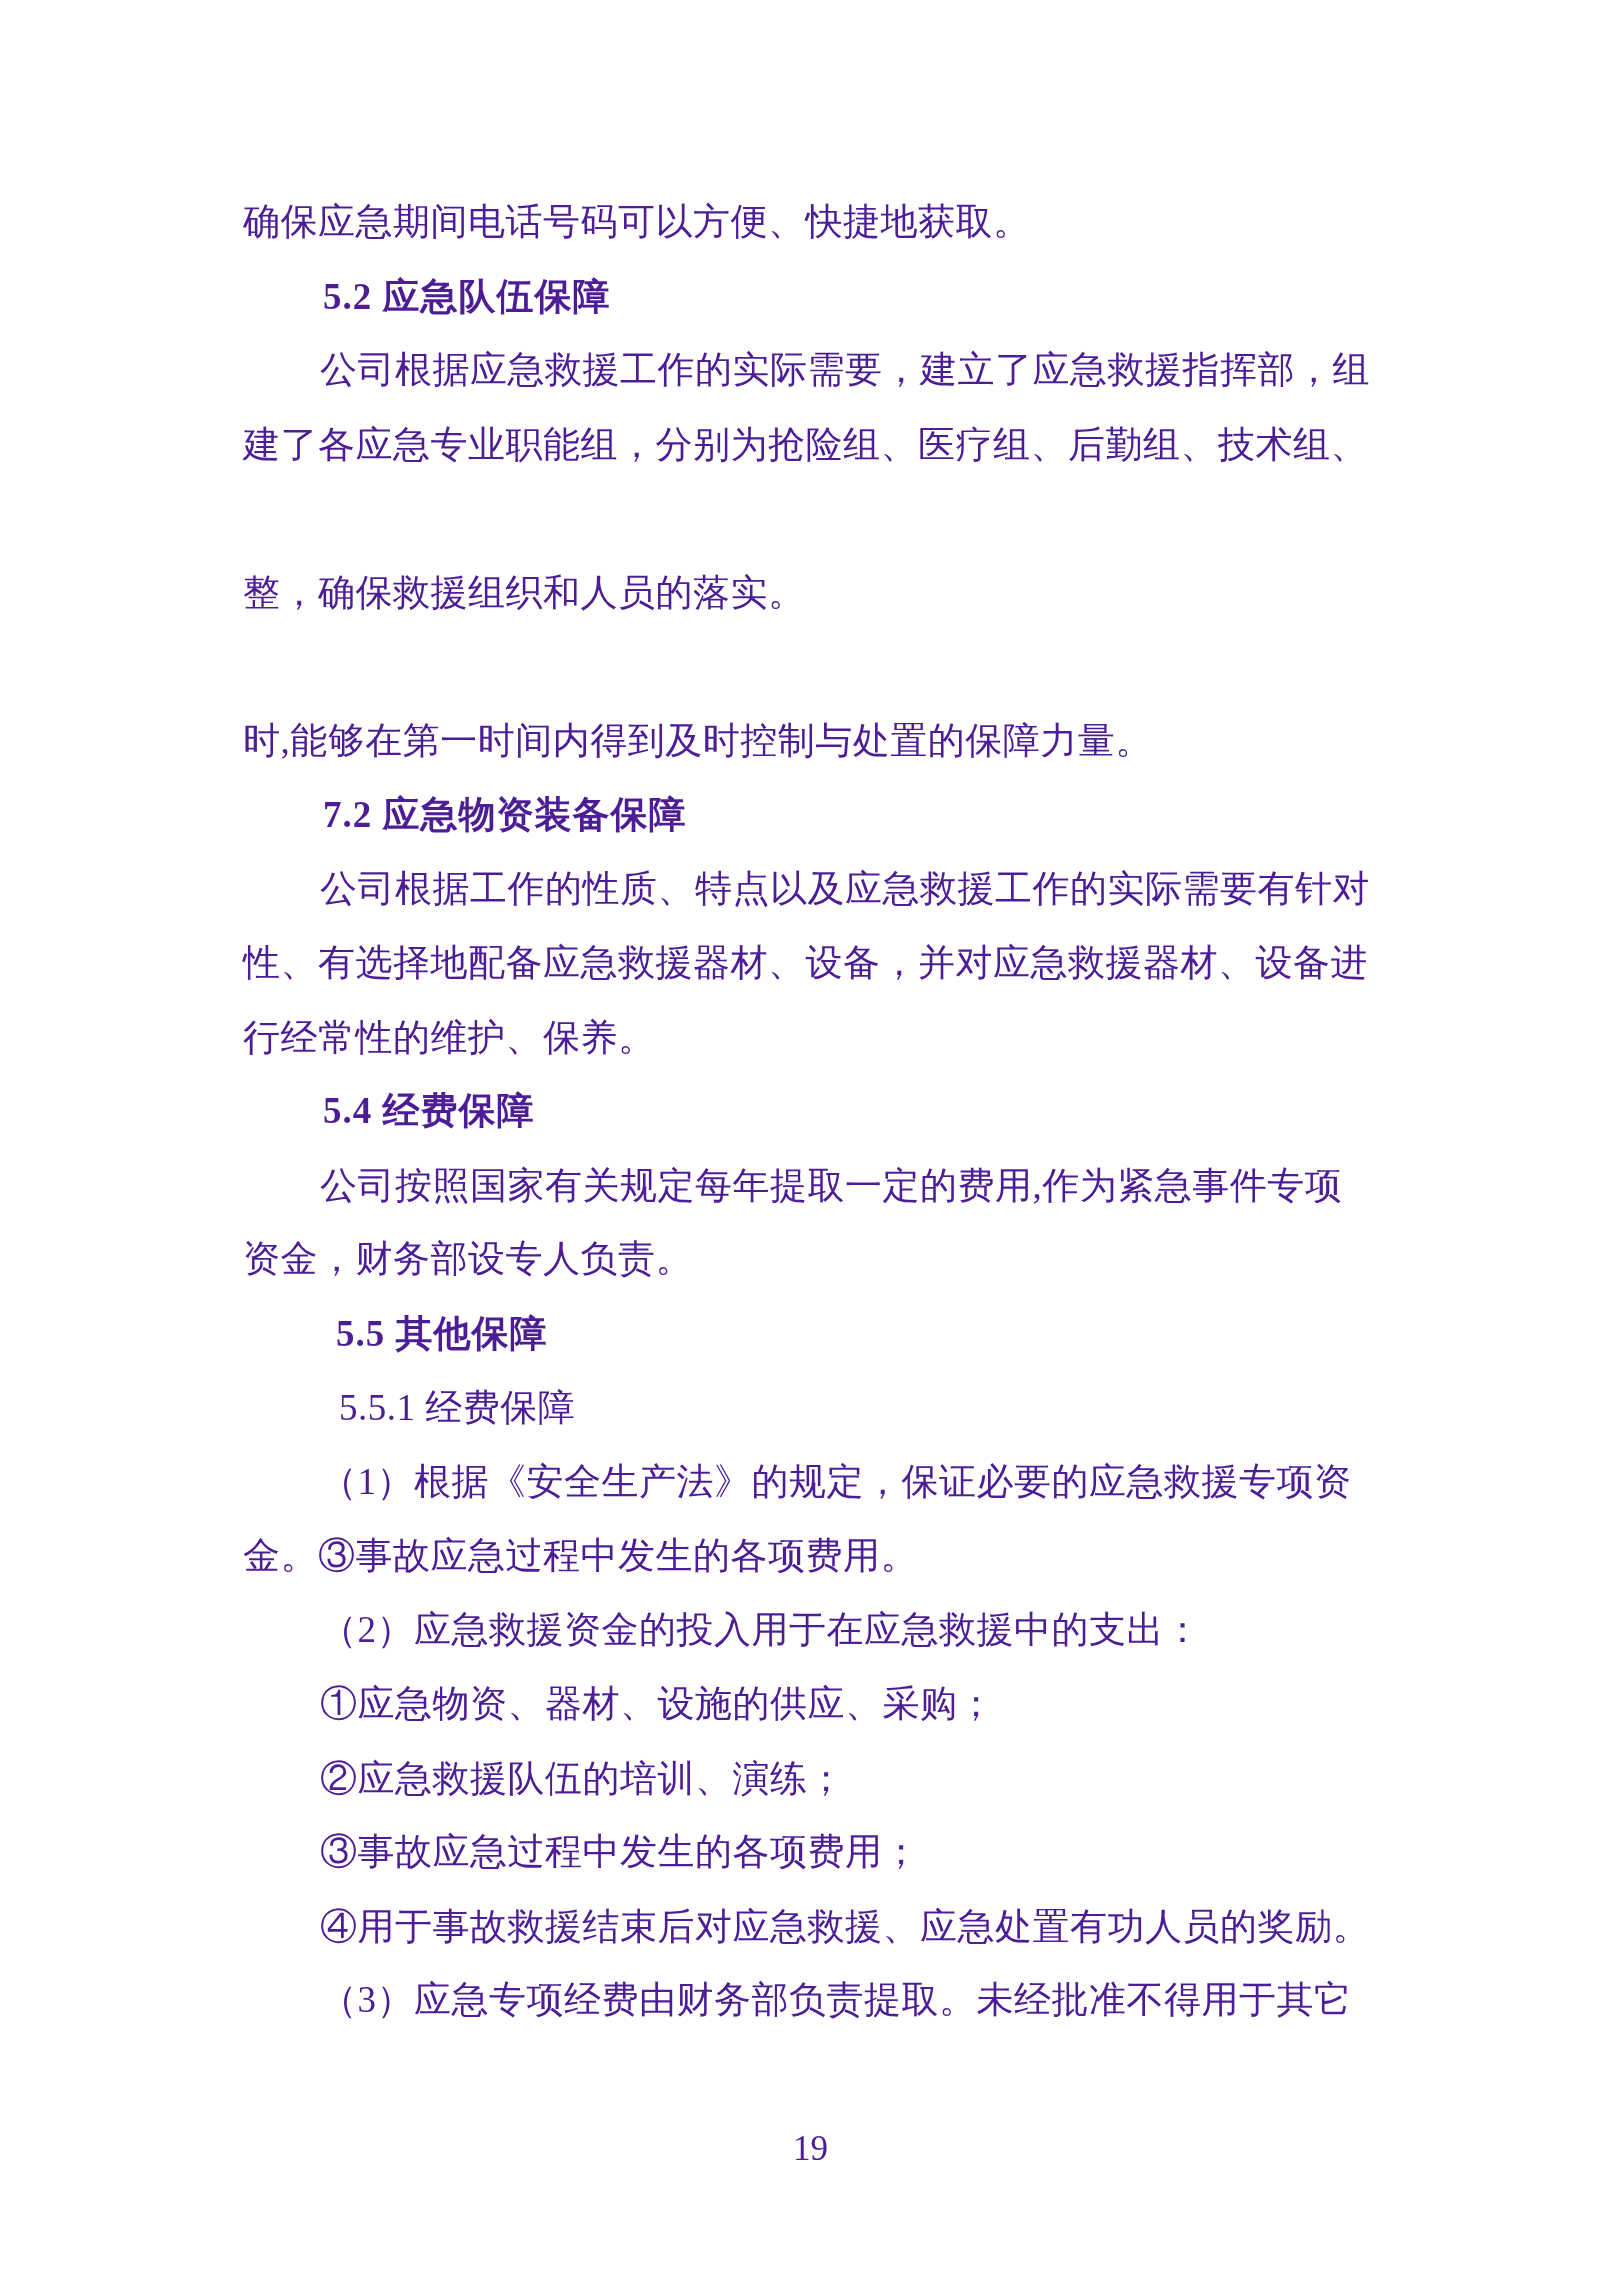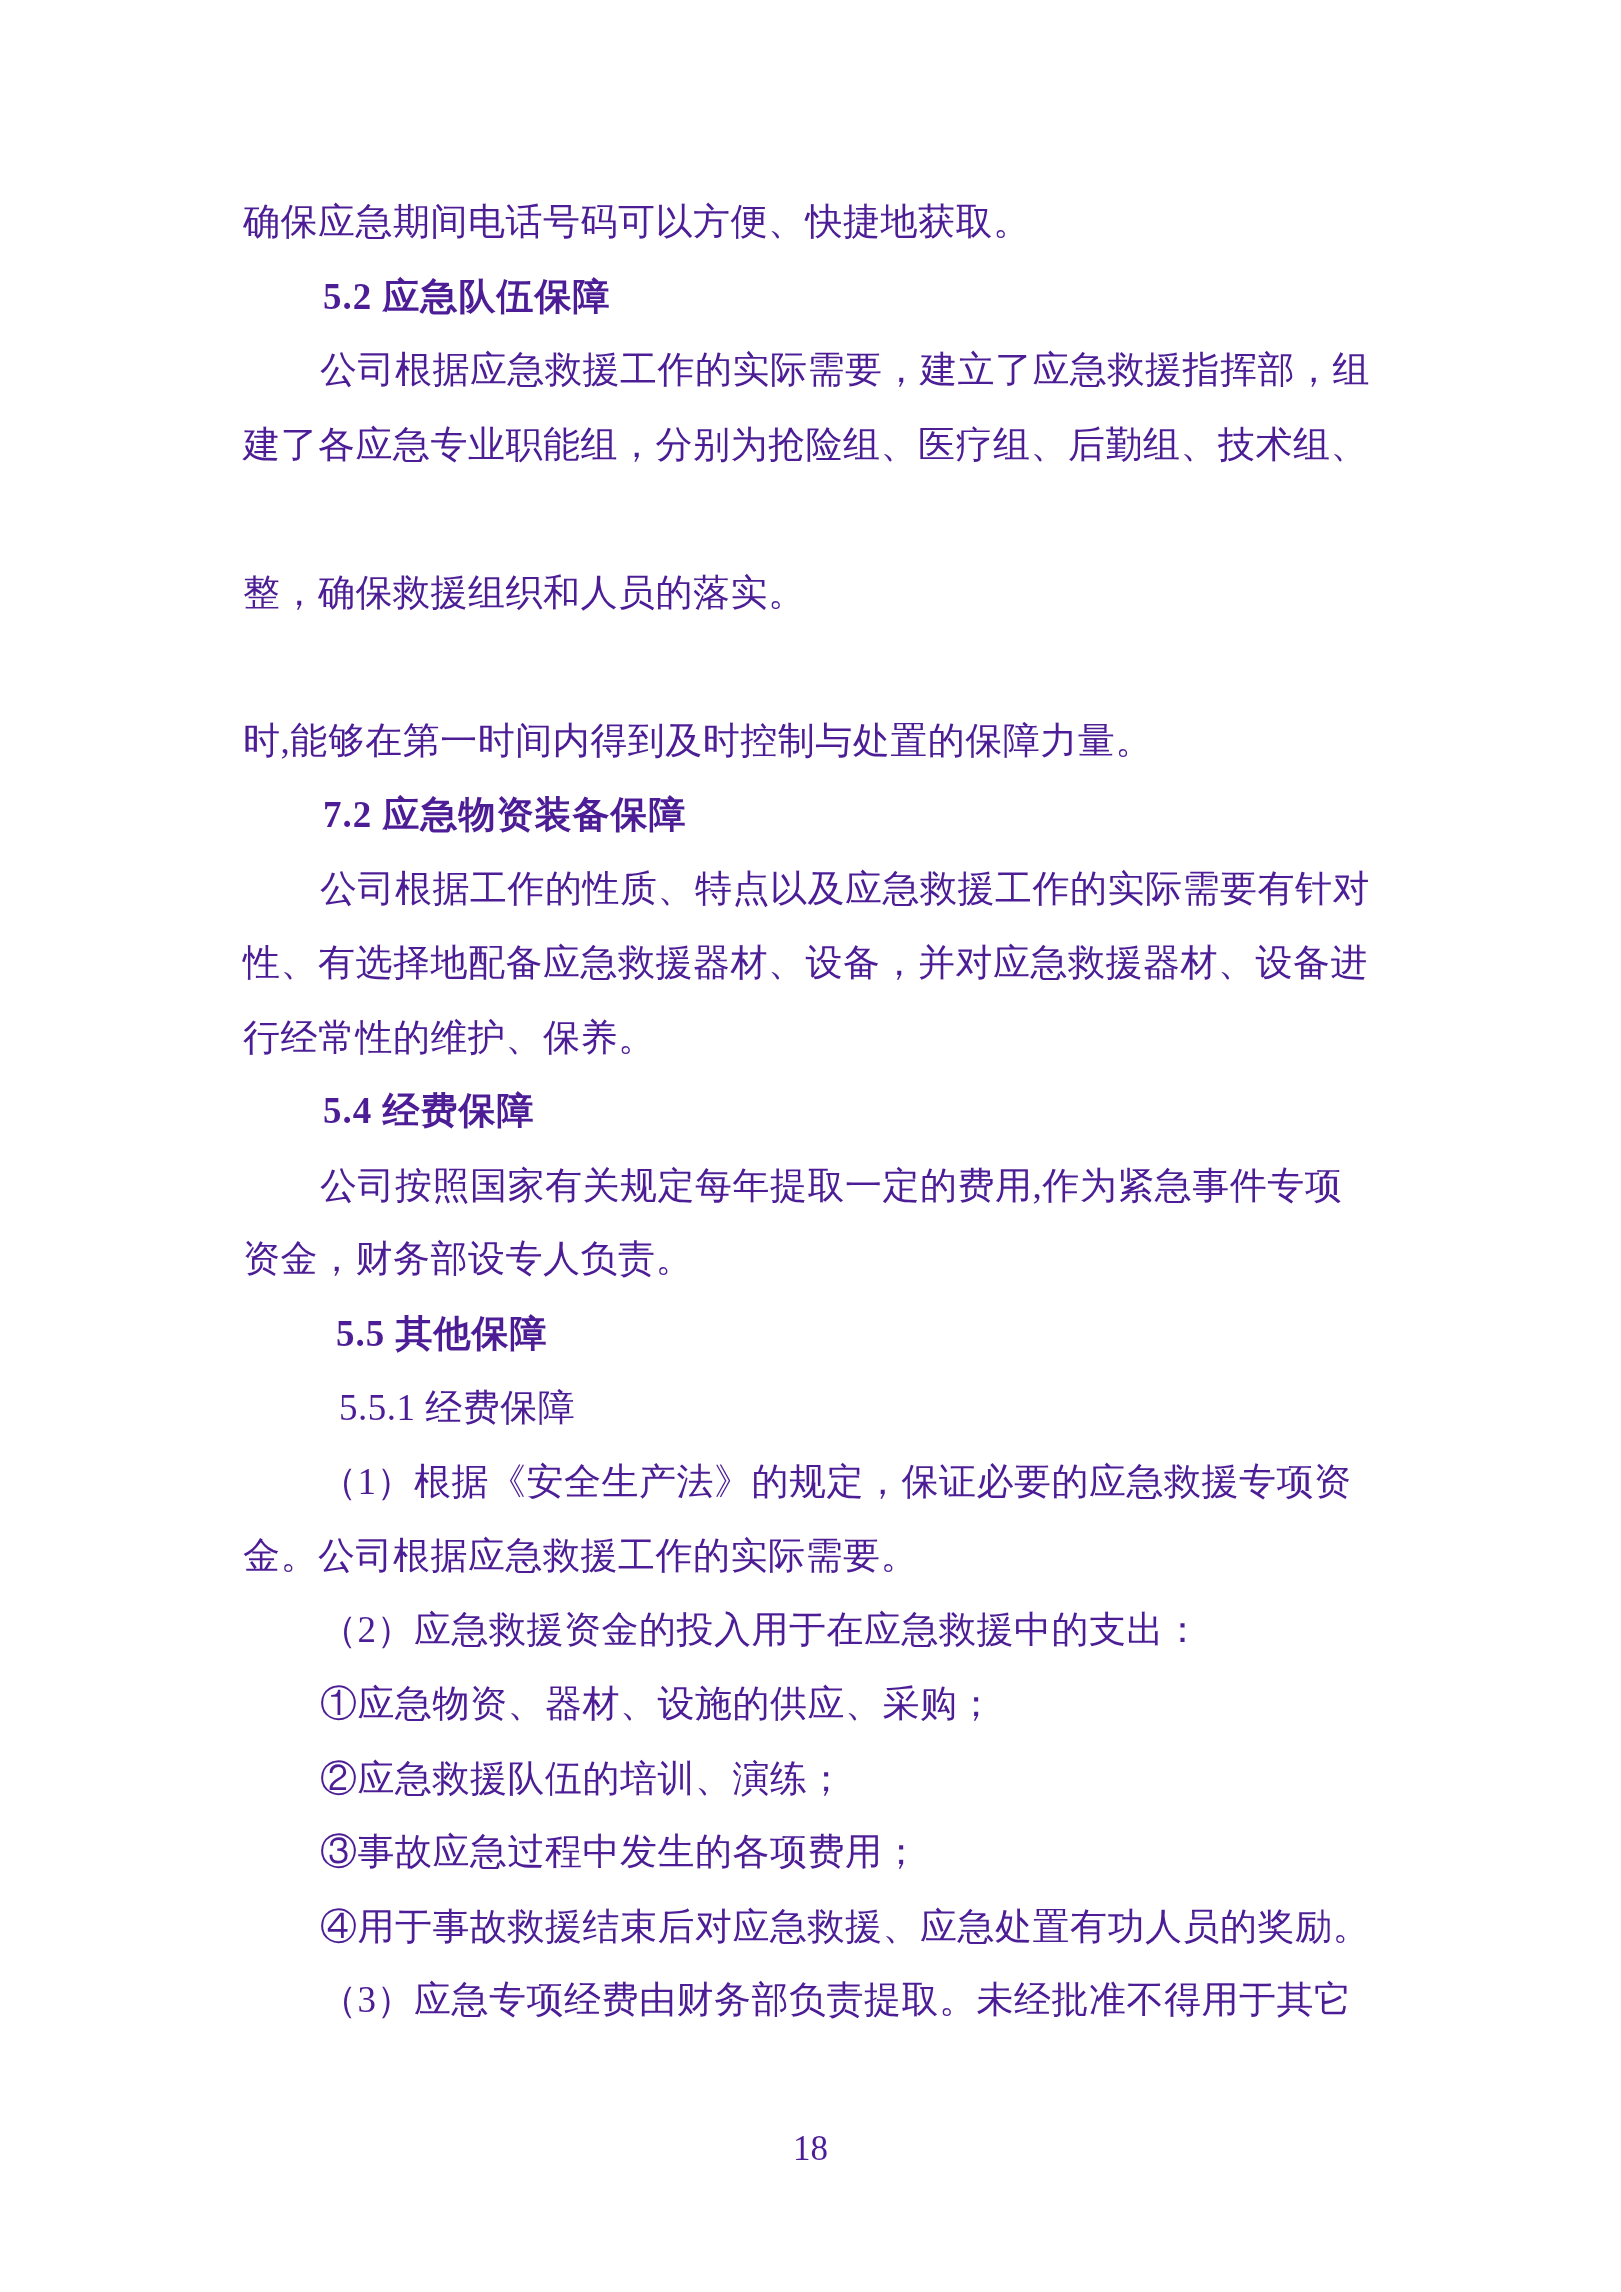--- a/index.html
+++ b/index.html
@@ -50,23 +50,23 @@
   <div class="ln h" style="left:323px; top:778px;">7.2 应急物资装备保障</div>
   <div class="ln" style="left:320px; top:852px;">公司根据工作的性质、特点以及应急救援工作的实际需要有针对</div>
   <div class="ln" style="left:243px; top:926px;">性、有选择地配备应急救援器材、设备，并对应急救援器材、设备进</div>
   <div class="ln" style="left:243px; top:1001px;">行经常性的维护、保养。</div>
   <div class="ln h" style="left:323px; top:1074px;">5.4 经费保障</div>
   <div class="ln" style="left:320px; top:1149px;">公司按照国家有关规定每年提取一定的费用,作为紧急事件专项</div>
   <div class="ln" style="left:243px; top:1222px;">资金，财务部设专人负责。</div>
   <div class="ln h" style="left:323px; top:1297px;margin-left:13px;">5.5 其他保障</div>
   <div class="ln" style="left:323px; top:1371px;margin-left:16px;">5.5.1 经费保障</div>
   <div class="ln" style="left:320px; top:1445px;">（1）根据《安全生产法》的规定，保证必要的应急救援专项资</div>
-  <div class="ln" style="left:243px; top:1519px;">金。公司根据应急救援工作的实际需要。</div>
+  <div class="ln" style="left:243px; top:1519px;">金。③事故应急过程中发生的各项费用。</div>
   <div class="ln" style="left:320px; top:1593px;">（2）应急救援资金的投入用于在应急救援中的支出：</div>
   <div class="ln" style="left:320px; top:1667px;">①应急物资、器材、设施的供应、采购；</div>
   <div class="ln" style="left:320px; top:1742px;">②应急救援队伍的培训、演练；</div>
   <div class="ln" style="left:320px; top:1815px;">③事故应急过程中发生的各项费用；</div>
   <div class="ln" style="left:320px; top:1890px;">④用于事故救援结束后对应急救援、应急处置有功人员的奖励。</div>
   <div class="ln" style="left:320px; top:1963px;">（3）应急专项经费由财务部负责提取。未经批准不得用于其它</div>
 
-  <div class="pagenum">18</div>
+  <div class="pagenum">19</div>
 </div>
 
 
 </body></html>

